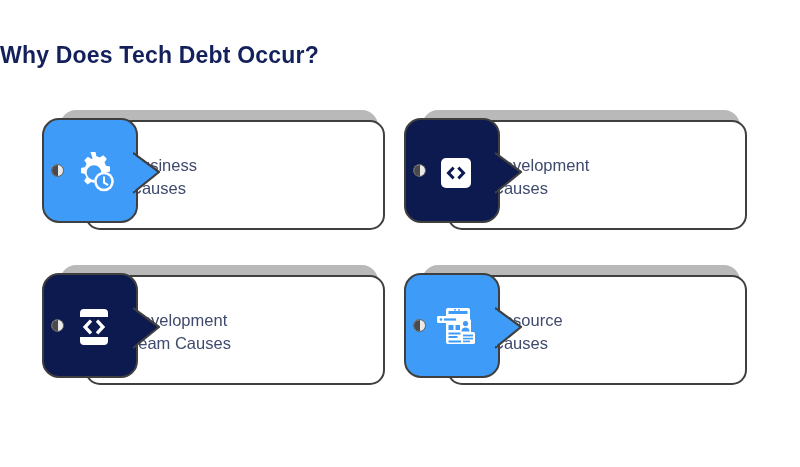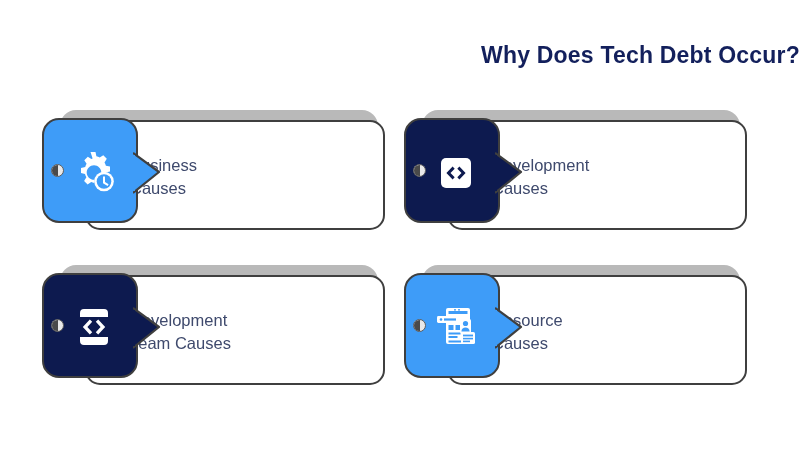--- a/index.html
+++ b/index.html
@@ -14,21 +14,21 @@
     overflow: hidden;
     position: relative;
   }
 
   
   .page-title {
     position: absolute;
     left: 0;
     top: 42px;
     width: 800px;
-    text-align: right;
+    text-align: left;
     font-size: 23px;
     font-weight: bold;
     color: #13205c;
     letter-spacing: 0.2px;
   }
 
   
   .grid {
     position: absolute;
     left: 0;

